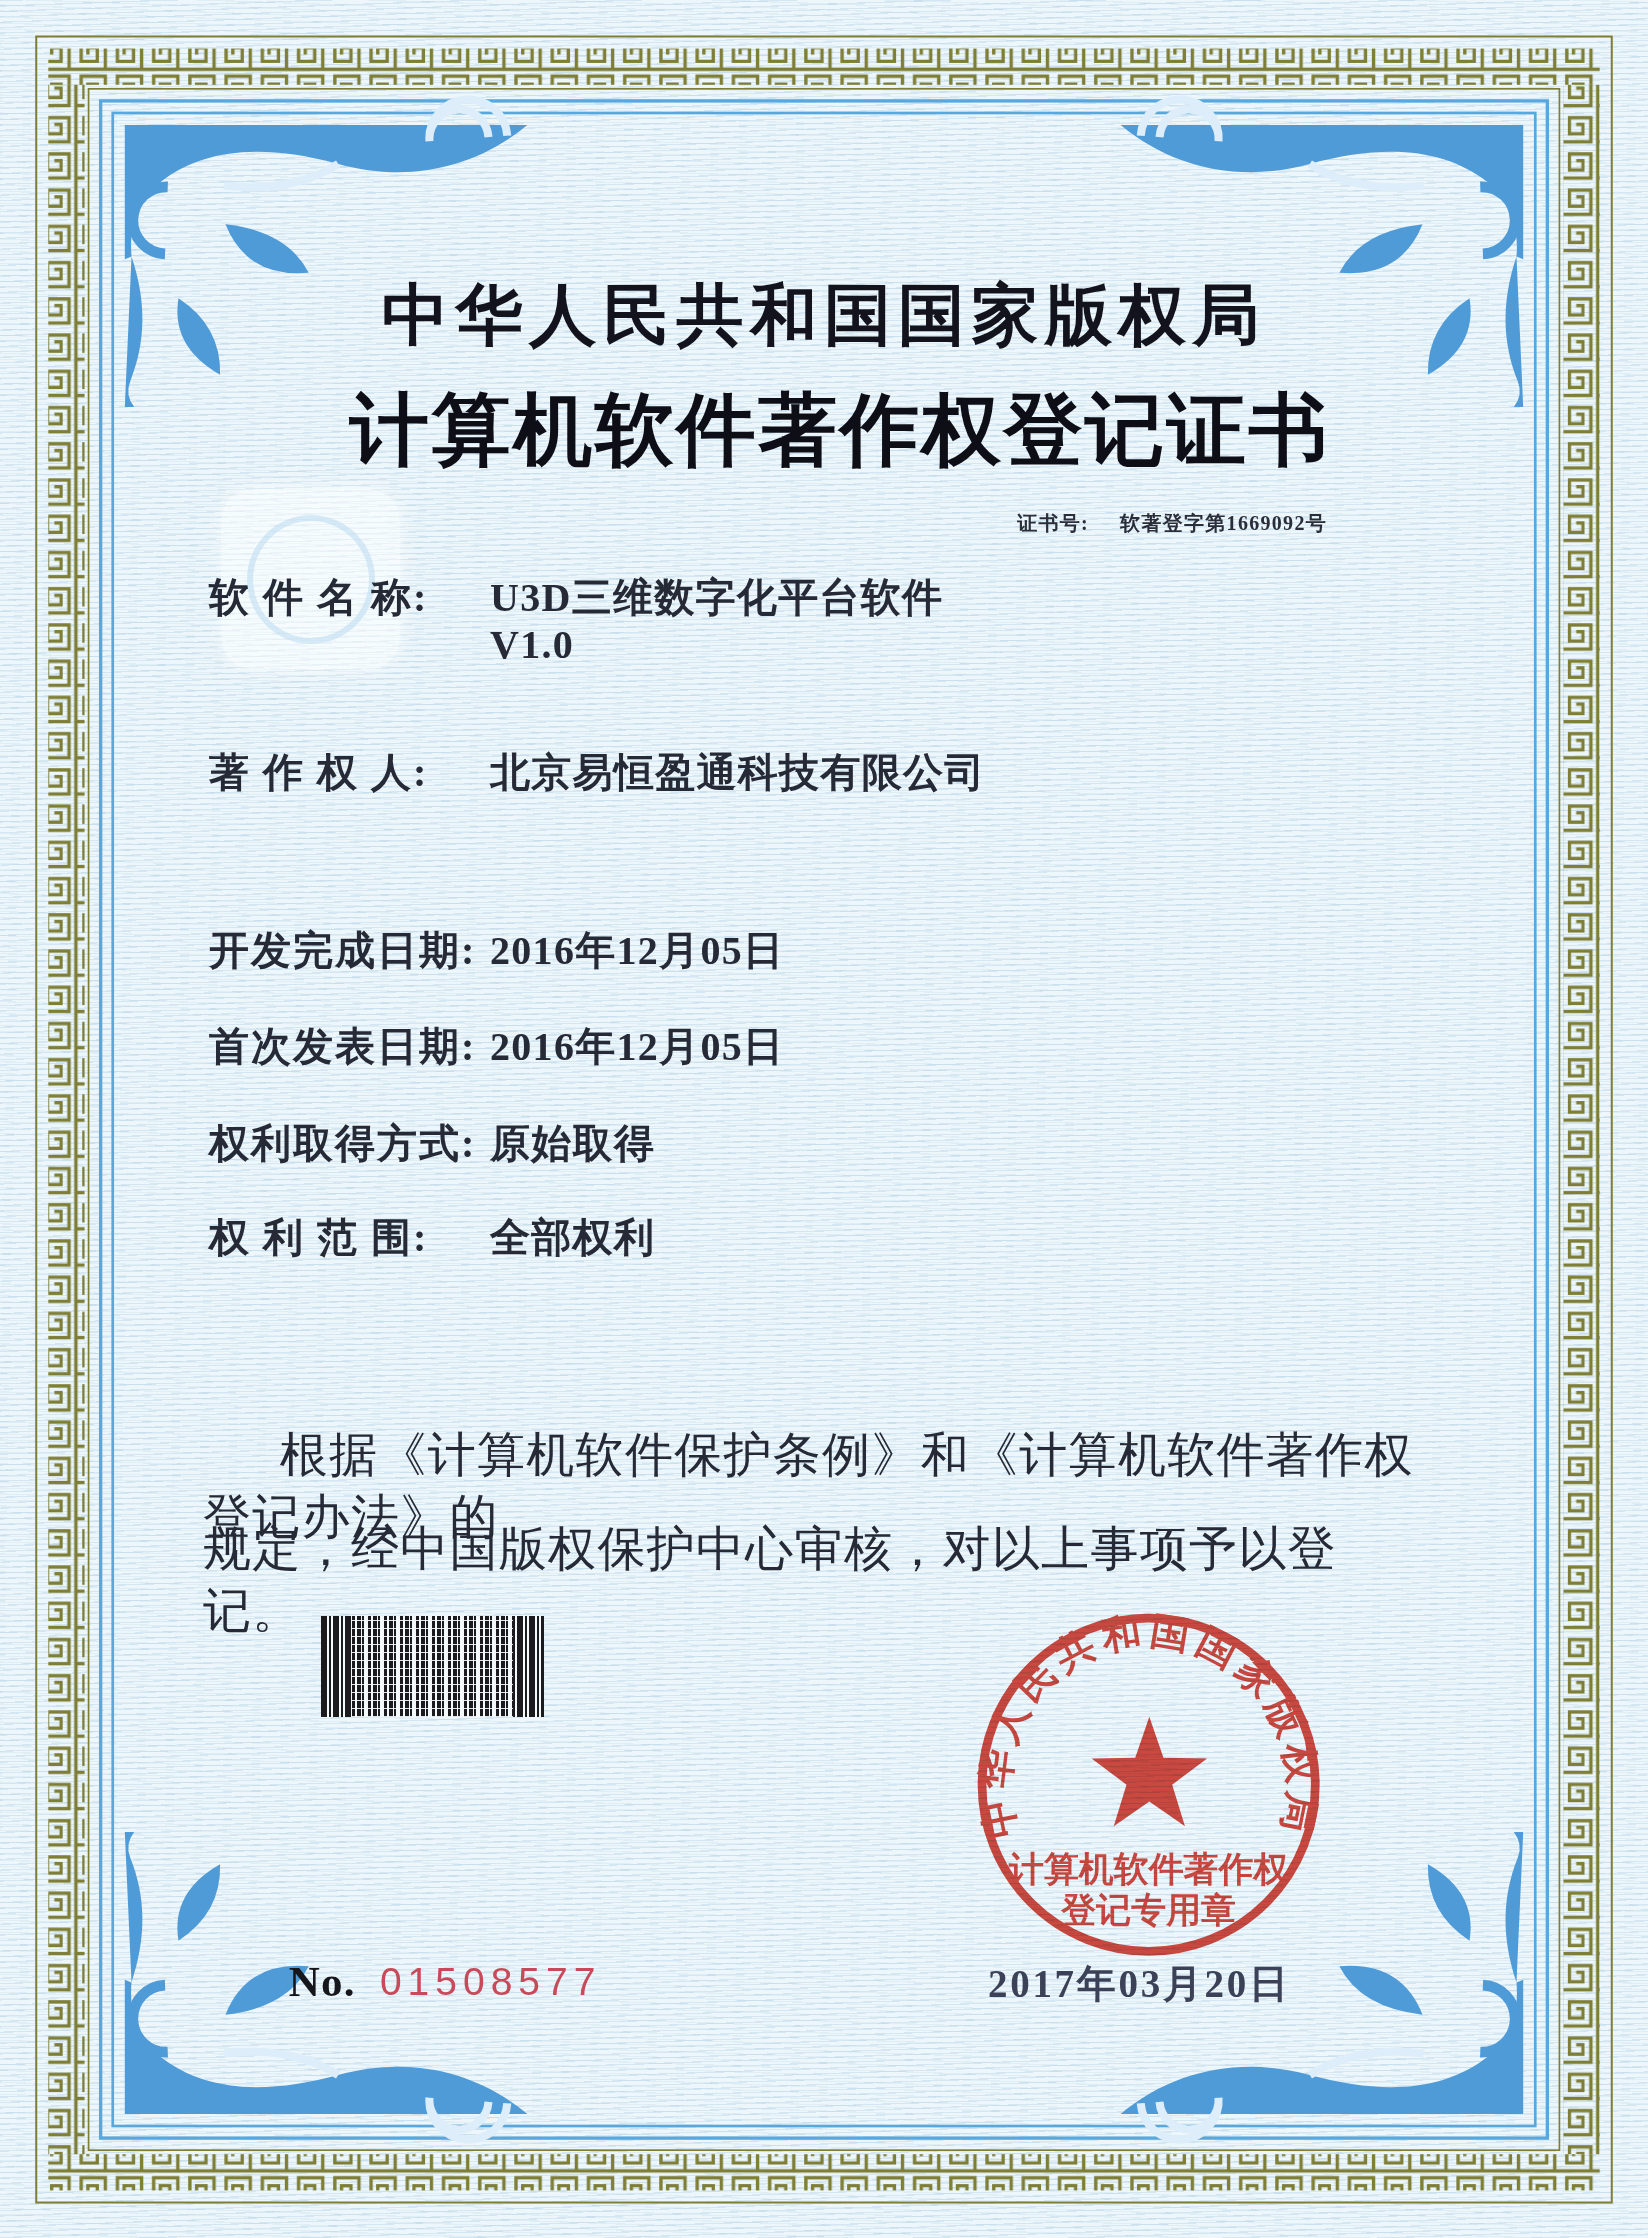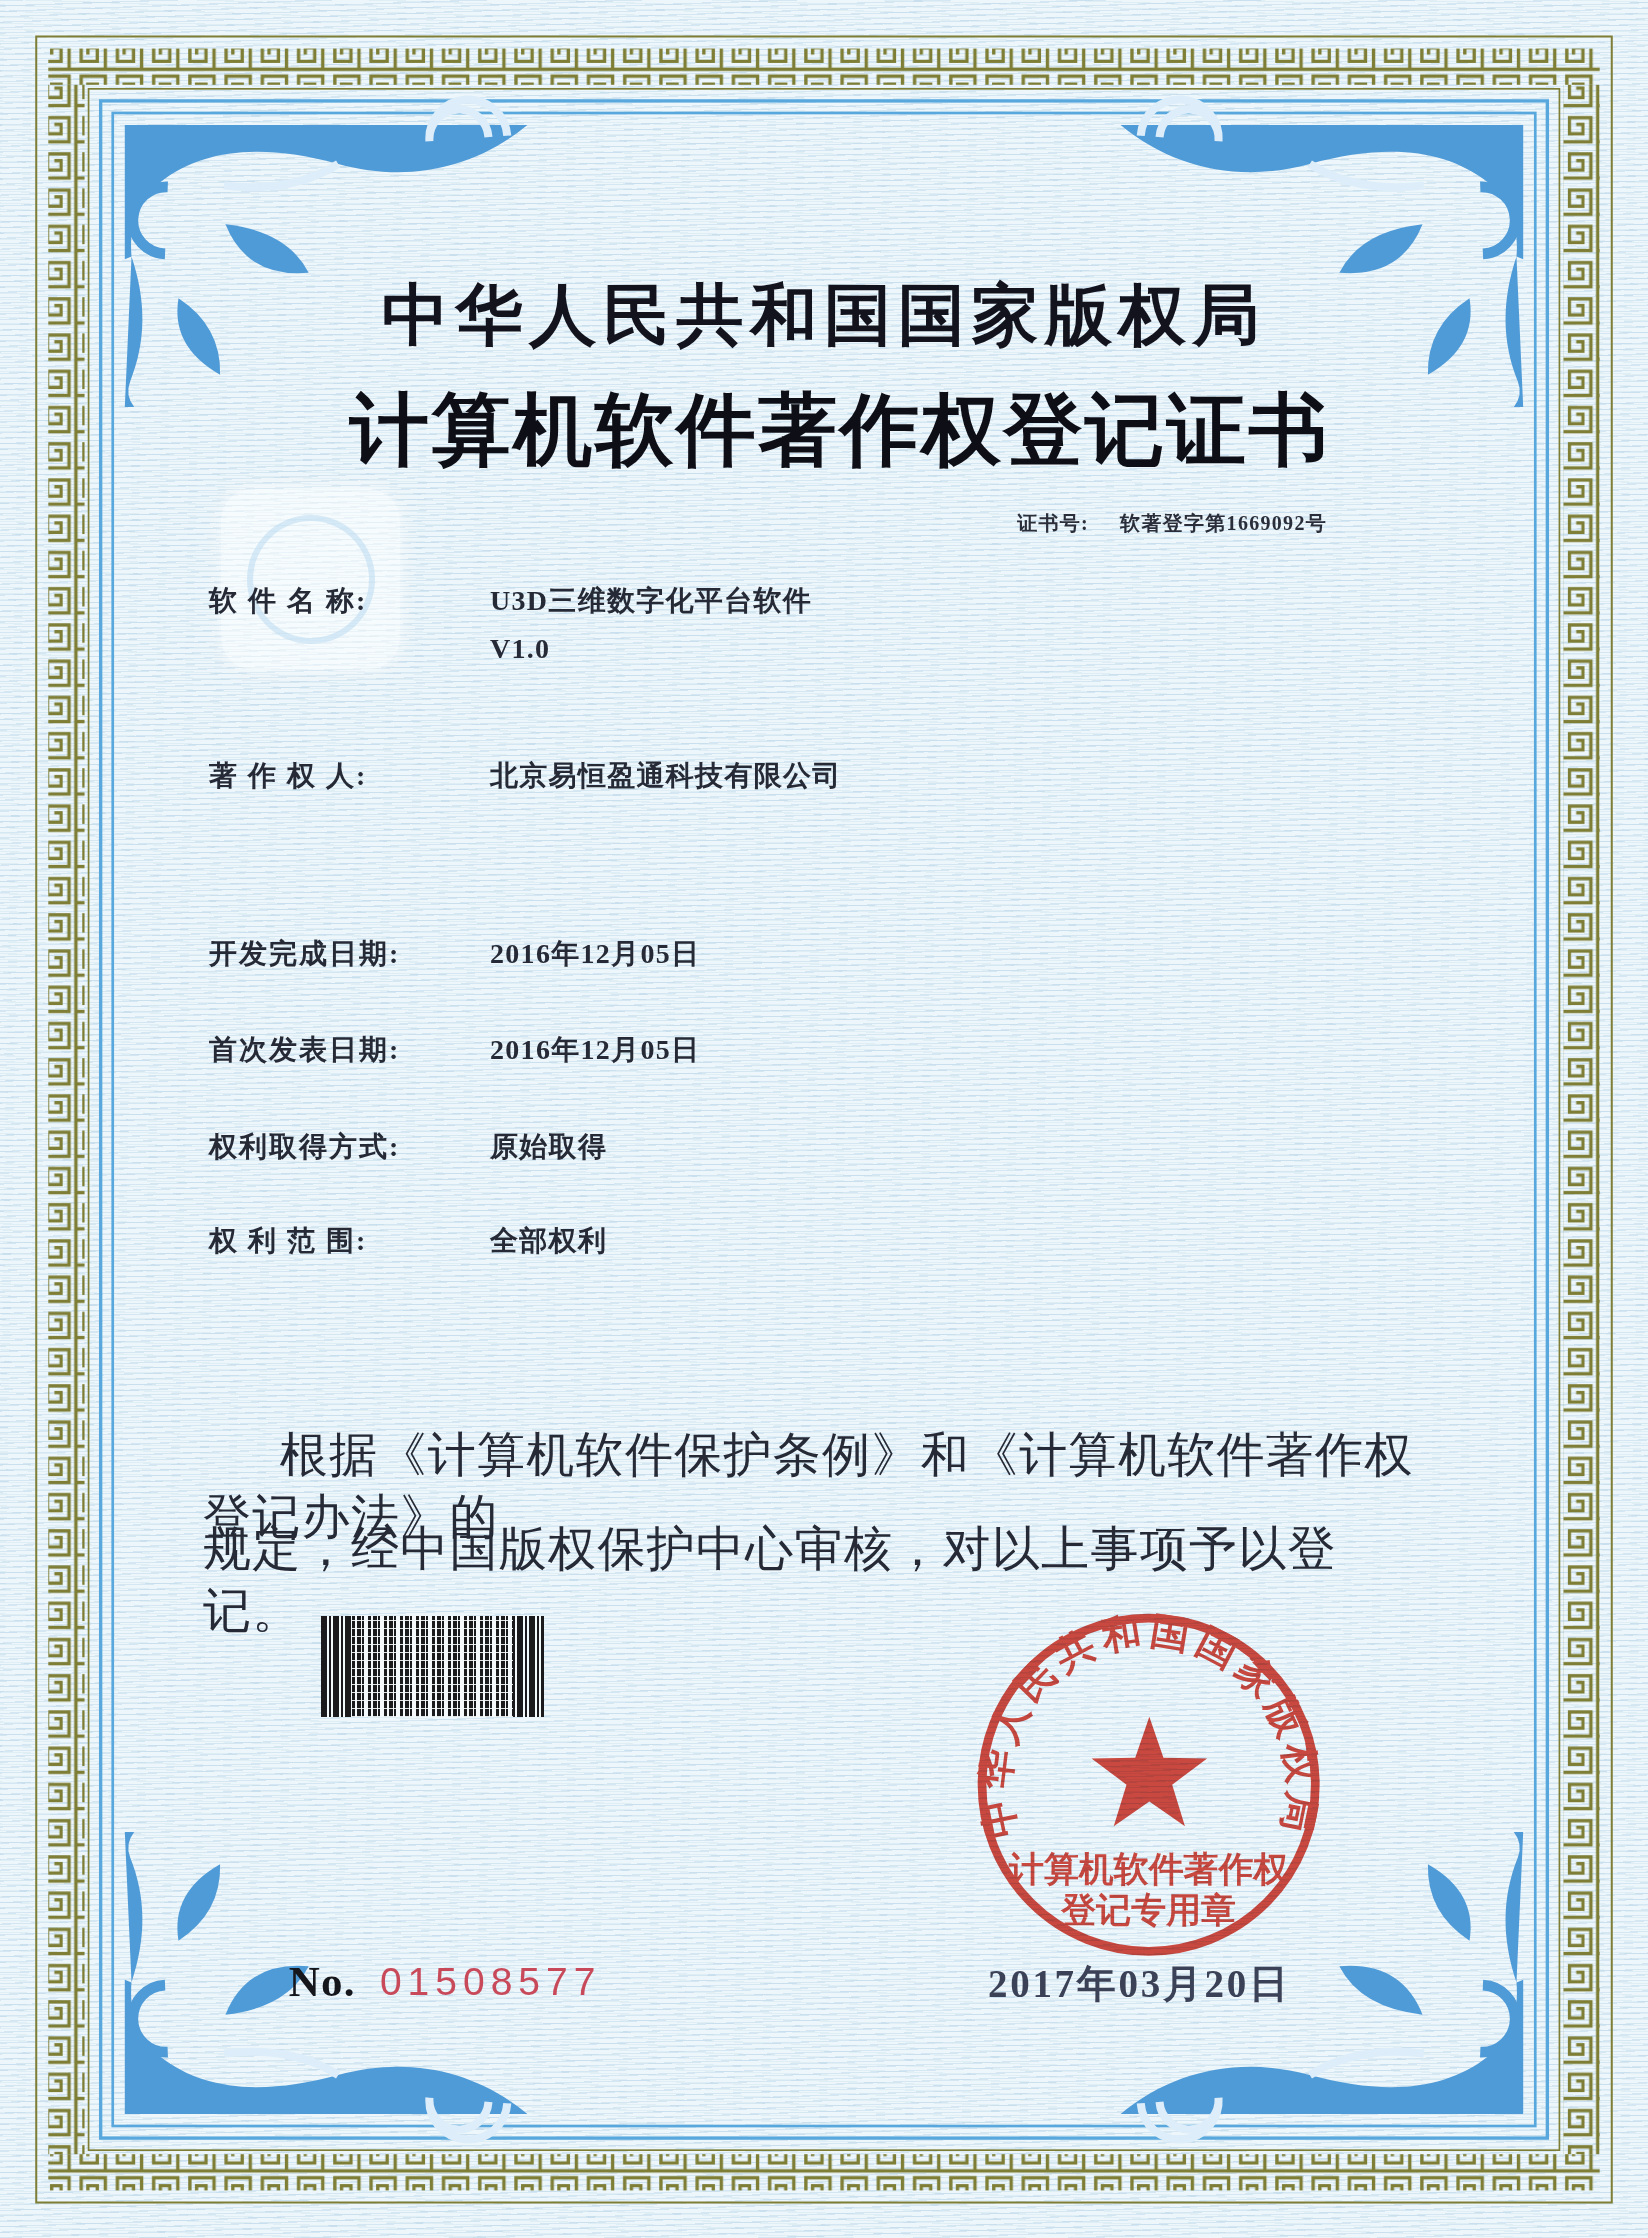--- a/index.html
+++ b/index.html
@@ -19,21 +19,21 @@
   }
   .cert-title{
     position:absolute;top:362px;left:0;width:100%;margin:16px;text-align:center;
     font-size:79px;font-weight:700;letter-spacing:2.7px;color:#0e0e16;
   }
   .certno{
     position:absolute;top:487px;left:992px;font-size:20px;font-weight:600;color:#2a2e3a;
     letter-spacing:1.3px;white-space:pre;
   }
   .certno .v{margin-left:31px;}
-  .row{position:absolute;left:0;width:100%;height:54px;font-size:28px;font-weight:600;color:#252a36;z-index:3;margin-top:12px;}
+  .row{position:absolute;left:0;width:100%;height:54px;font-size:40px;font-weight:600;color:#252a36;z-index:3;}
   .row .lab{position:absolute;left:209px;white-space:pre;letter-spacing:2px;}
   .row .val{position:absolute;left:490px;white-space:pre;letter-spacing:1.3px;}
   .r1{top:570px;} .r1b{top:621px;} .r2{top:745px;} .r3{top:923px;}
   .r4{top:1019px;} .r5{top:1116px;} .r6{top:1210px;} .r7{top:1303px;}
   .para{
     position:absolute;left:203px;right:221px;font-size:48px;font-weight:400;color:#252a36;
     line-height:1.3;letter-spacing:1.3px;z-index:3;
   }
   .p1{top:1424px;text-indent:1.6em;}
   .p2{top:1518px;}

